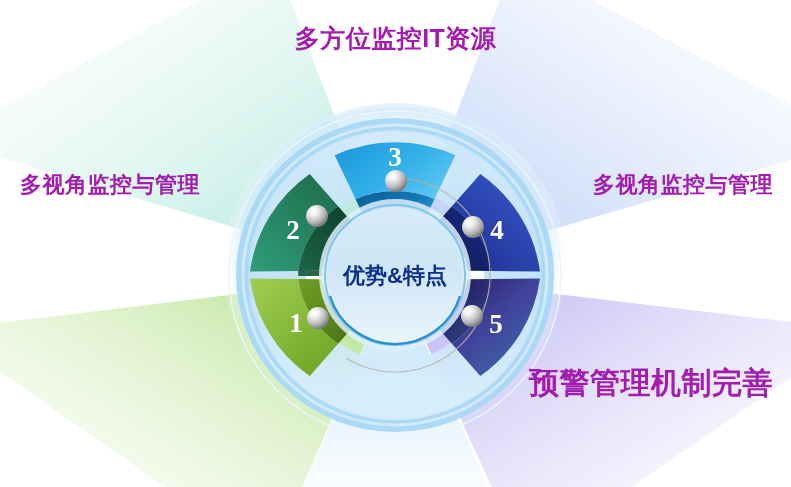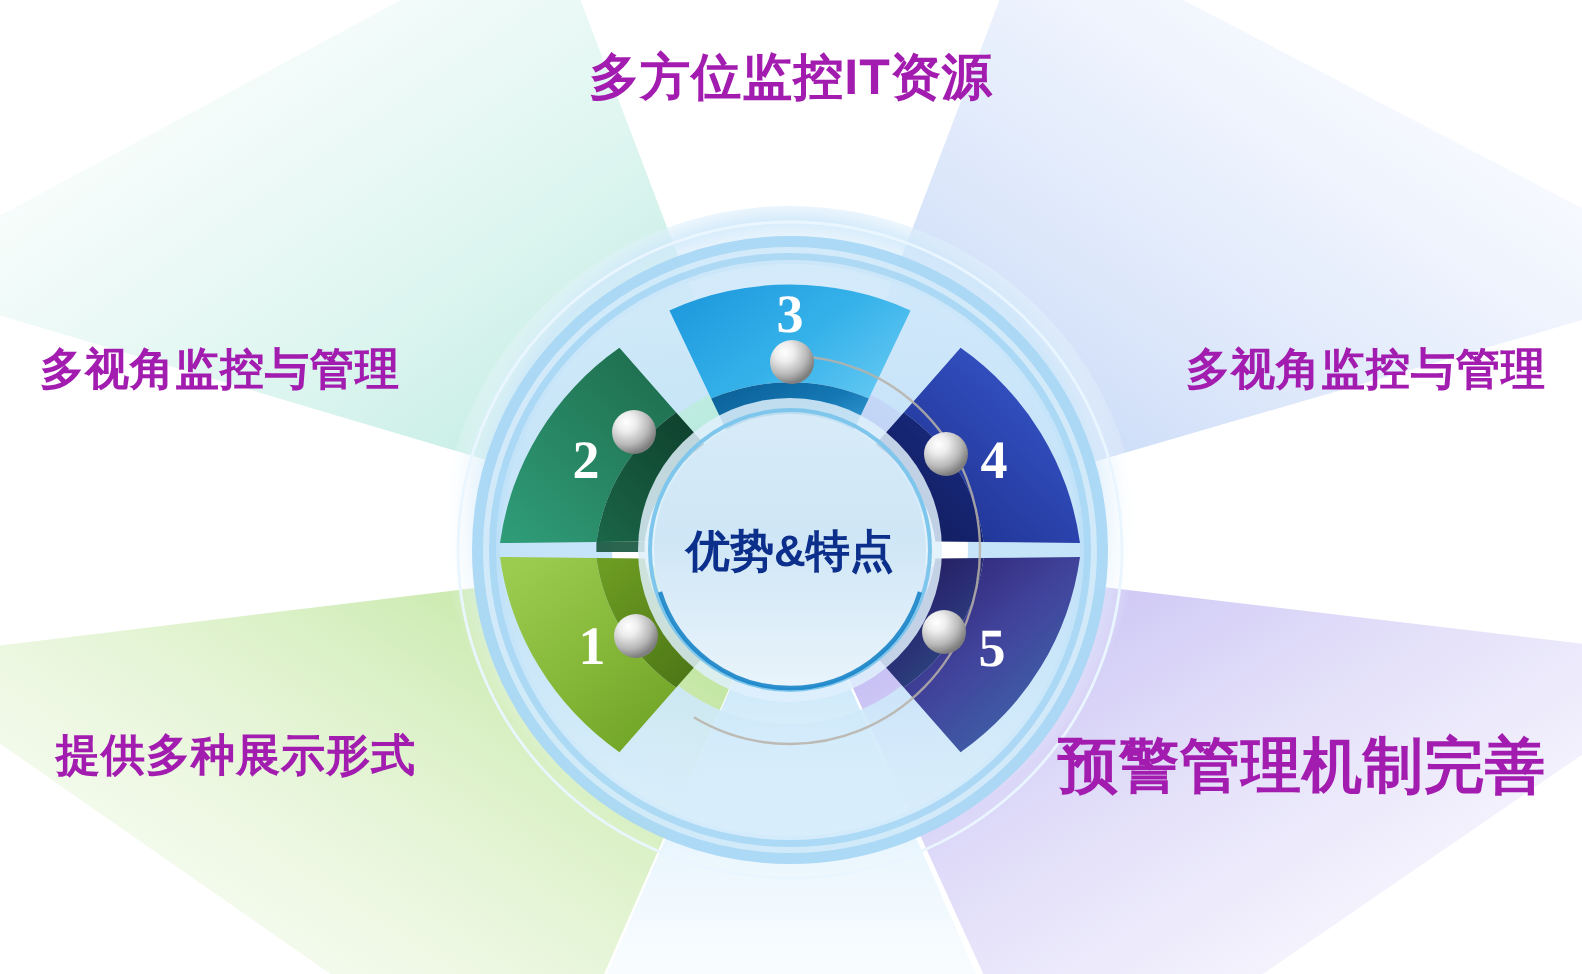--- a/index.html
+++ b/index.html
@@ -240,16 +240,15 @@
       <circle cx="317" cy="216" r="11" fill="url(#sphere)"></circle>
       <circle cx="396" cy="181" r="11" fill="url(#sphere)"></circle>
       <circle cx="473" cy="227" r="11" fill="url(#sphere)"></circle>
       <circle cx="472" cy="316" r="11" fill="url(#sphere)"></circle>
     </g>
   </svg>
 
   <div class="label label-title">多方位监控IT资源</div>
   <div class="label label-lt">多视角监控与管理</div>
   <div class="label label-rt">多视角监控与管理</div>
-  <div class="label label-lb">提供多种展示形式</div>
   <div class="label label-rb">预警管理机制完善</div>
 
 </div>
 
 </body></html>

